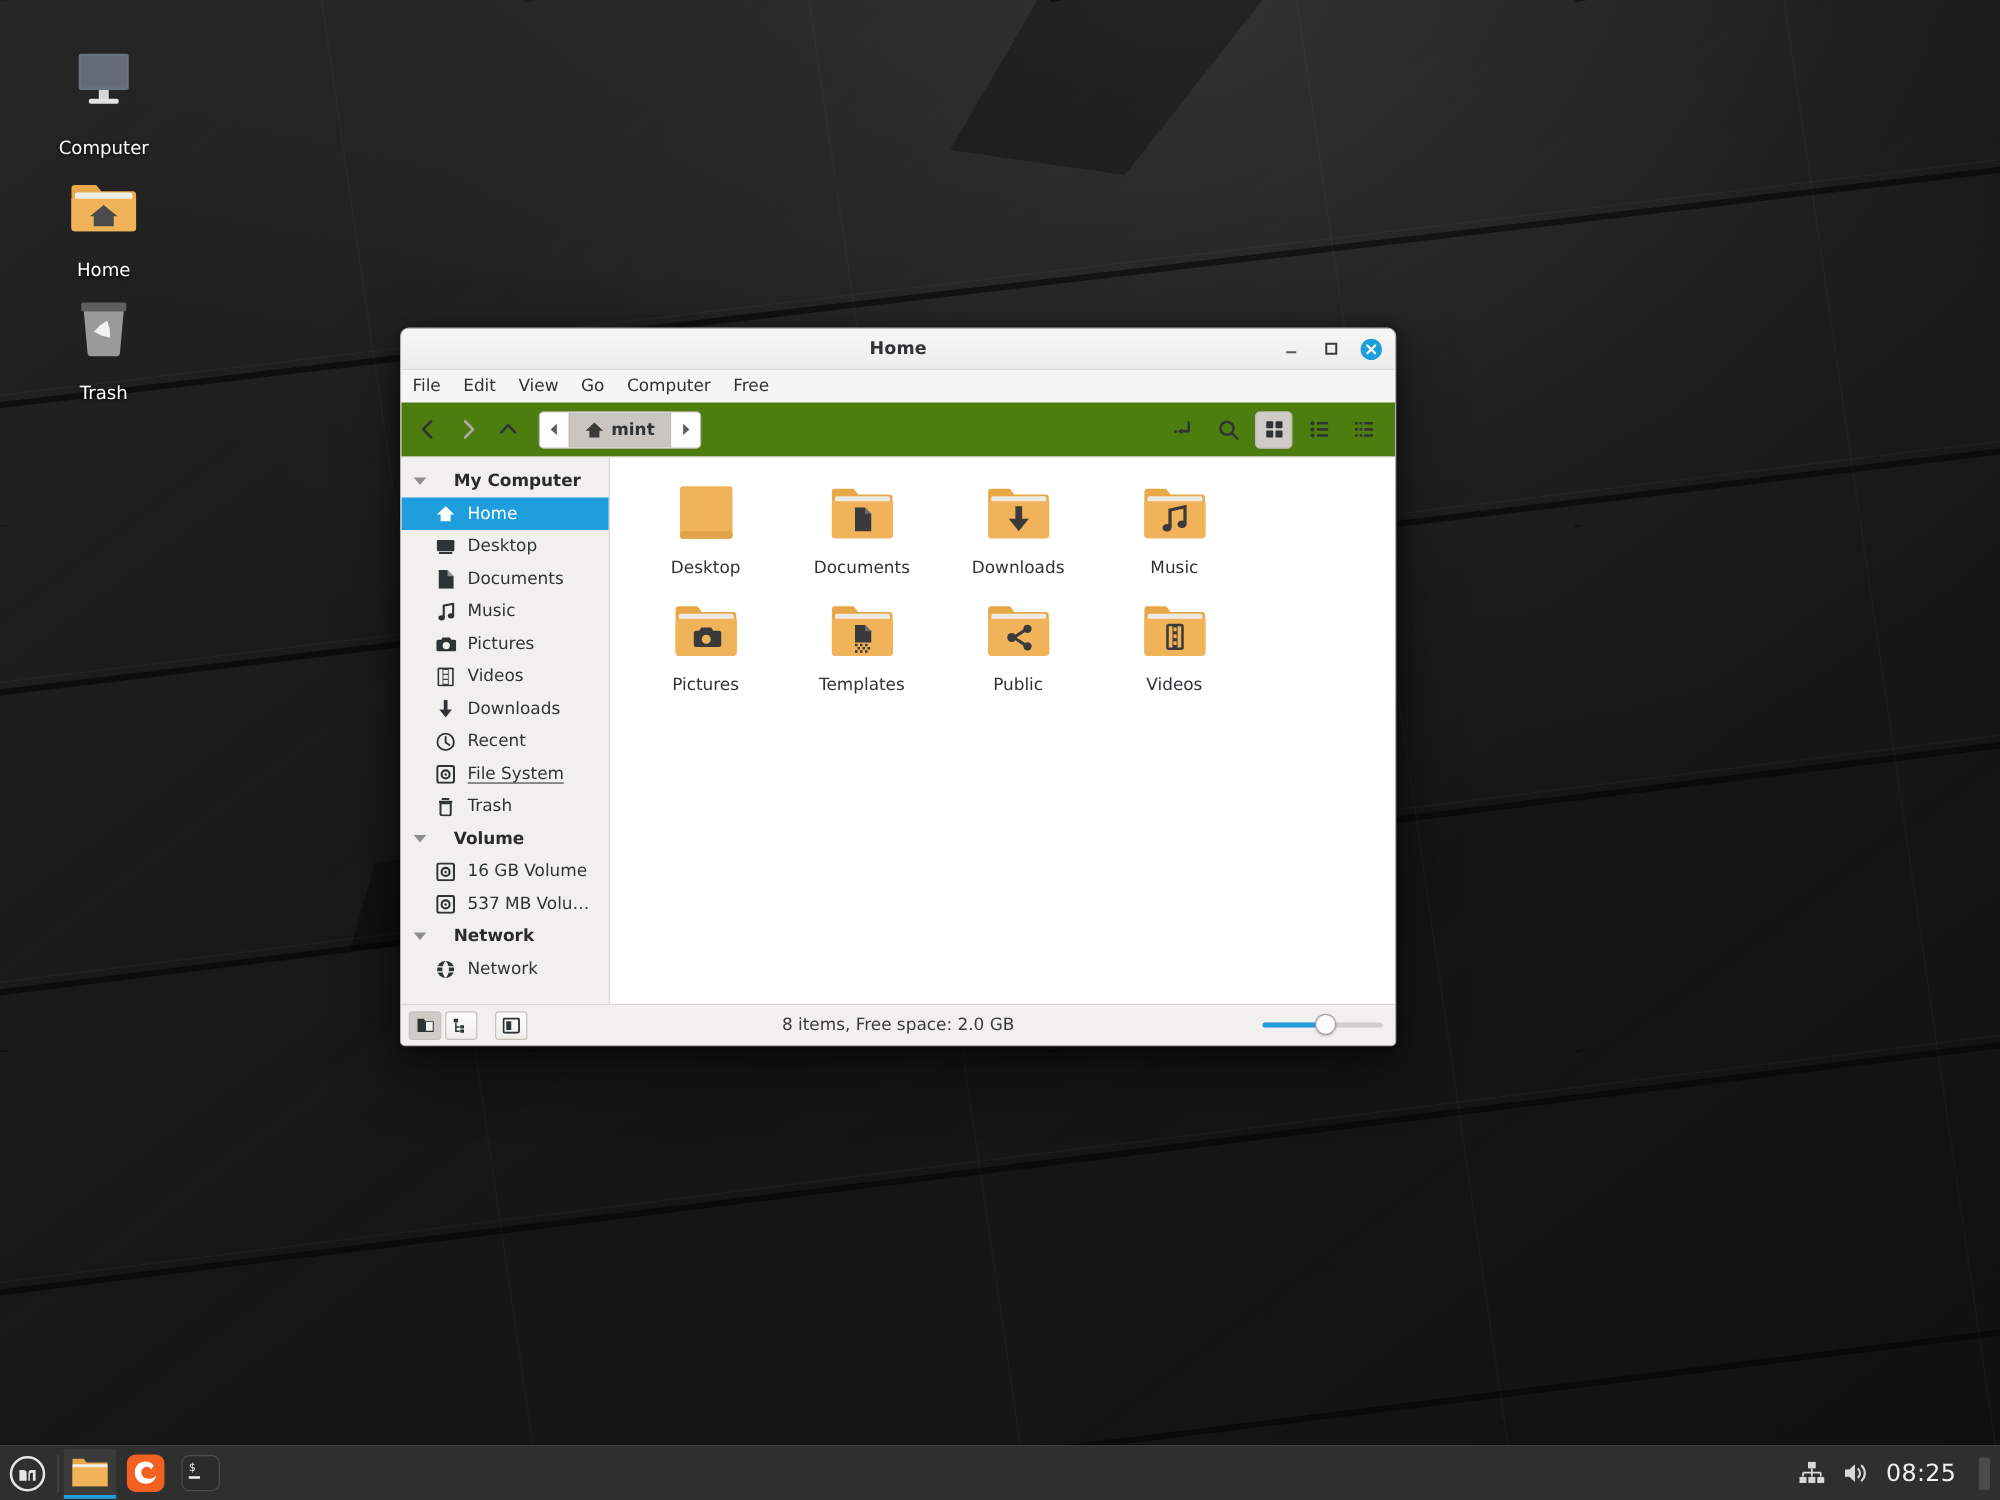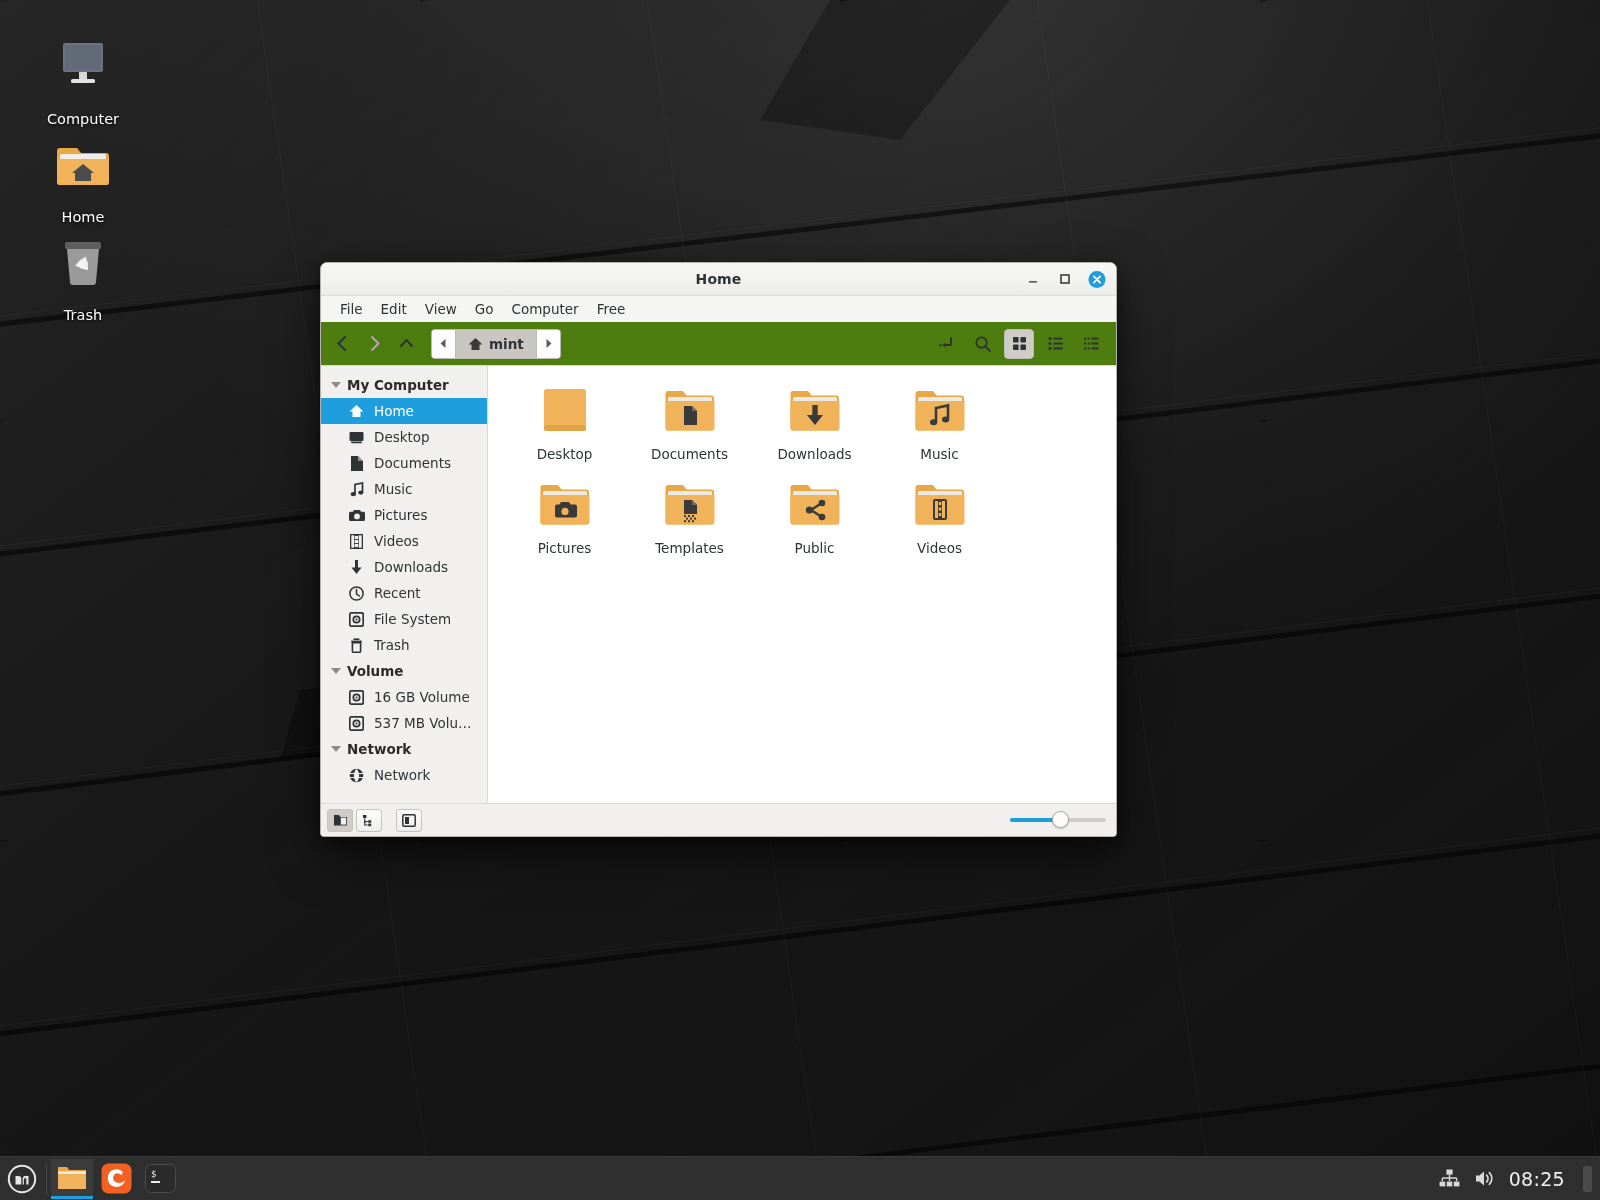--- a/index.html
+++ b/index.html
@@ -66,21 +66,21 @@
   .win-btns {
     margin-left: auto; display: flex; align-items: center;
     gap: 14px; padding-right: 10px; z-index: 2;
   }
   .wbtn { width: 18px; height: 18px; display: flex; align-items: center; justify-content: center; cursor: default; }
   .wbtn svg { display: block; }
 
   .menubar {
     height: 26px; flex: 0 0 26px;
     display: flex; align-items: center;
-    padding-left: 10px; gap: 0px;
+    padding-left: 0; gap: 0px;
     background: #f5f5f4;
     font-size: 13.5px; color: #2e3436; text-align: center;
   }
   .menubar span { padding: 2px 9px; border-radius: 3px; }
 
   .toolbar {
     height: 44px; flex: 0 0 44px;
     display: flex; align-items: center;
     padding: 0 10px 0 6px;
     background: #4d7c0f;
@@ -120,21 +120,21 @@
   
   .sidebar {
     width: 167px; flex: 0 0 167px;
     background: #f1f0ee;
     border-right: 1px solid #dcd9d4;
     padding-top: 6px;
     font-size: 13.5px; color: #2e3436;
     overflow: hidden;
   }
   .sb-head {
-    display: flex; align-items: center; gap: 6px;
+    display: flex; align-items: center; gap: 22px;
     padding: 5px 6px 5px 10px;
     font-weight: bold; font-size: 13.5px; color: #2b2b2b;
   }
   .sb-head .tri { width: 0; height: 0; border-left: 5px solid transparent; border-right: 5px solid transparent; border-top: 6px solid #8d8d8d; }
   .sb-item {
     display: flex; align-items: center; gap: 9px;
     padding: 3px 6px 3px 27px;
     height: 26px;
   }
   .sb-item .ic { width: 17px; height: 17px; display: flex; align-items: center; justify-content: center; color: #2e3436; flex: 0 0 17px; }
@@ -686,20 +686,21 @@
           </svg>
       </div>
       <div class="sep-gap"></div>
       <div class="sbtn">
         <svg width="14" height="13" viewBox="0 0 14 13">
             <rect x="0.8" y="0.8" width="12.4" height="11.4" rx="1.2" fill="none" stroke="#2e3436" stroke-width="1.5"></rect>
             <rect x="3" y="3" width="4" height="7" fill="#2e3436"></rect>
           </svg>
       </div>
 
+      <div class="status-text">8 items, Free space: 2.0 GB</div>
 
       <div class="zoomwrap">
         <div class="ztrack"></div>
         <div class="zfill"></div>
         <div class="zknob"></div>
       </div>
     </div>
 
   </div>
 

